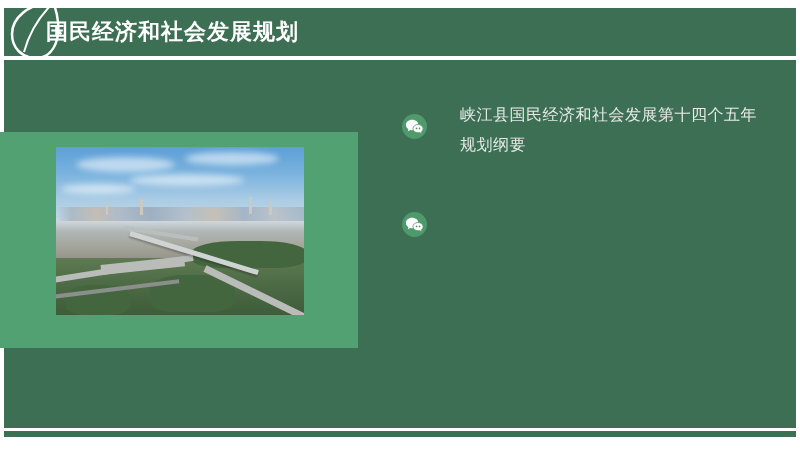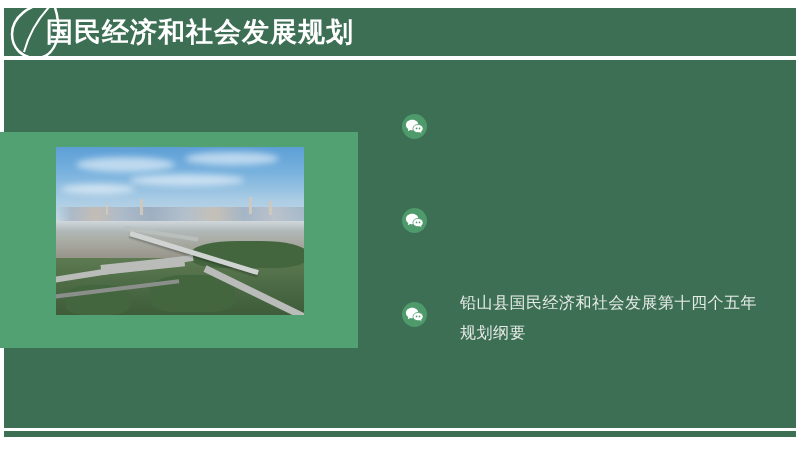--- a/index.html
+++ b/index.html
@@ -37,21 +37,21 @@
     width: 56px;
     height: 66px;
   }
 
   .header-title {
     position: absolute;
     left: 42px;
     top: 0;
     height: 48px;
     line-height: 48px;
-    font-size: 27px;
+    font-size: 22px;
     font-weight: bold;
     color: #ffffff;
     letter-spacing: 1px;
     white-space: nowrap;
   }
 
   
   .body-band {
     position: absolute;
     left: 4px;
@@ -254,38 +254,29 @@
   <div class="list">
 
     <div class="list-item">
       <svg class="bullet-icon" viewBox="0 0 32 32">
         <circle cx="16" cy="16" r="16" fill="#4e9a6b"></circle>
         <path d="M13 7.5 C8.2 7.5 5 10.6 5 14.2 C5 16.3 6.2 18.1 8.1 19.3 L7.4 22.2 L10.6 20.6 C11.4 20.8 12.2 20.9 13 20.9 C17.8 20.9 21 17.8 21 14.2 C21 10.6 17.8 7.5 13 7.5 Z" fill="#ffffff"></path>
         <path d="M20.5 13.4 C16.9 13.4 14 15.8 14 18.7 C14 21.6 16.9 24 20.5 24 C21.2 24 21.9 23.9 22.5 23.7 L25.6 25.2 L24.9 22.6 C26.2 21.6 27 20.2 27 18.7 C27 15.8 24.1 13.4 20.5 13.4 Z" fill="#ffffff" stroke="#4e9a6b" stroke-width="1"></path>
         <circle cx="18.6" cy="18.4" r="1.1" fill="#4e9a6b"></circle>
         <circle cx="22.4" cy="18.4" r="1.1" fill="#4e9a6b"></circle>
       </svg>
+      <div class="item-text">峡江县国民经济和社会发展第十四个五年规划纲要</div>
     </div>
 
     <div class="list-item">
       <svg class="bullet-icon" viewBox="0 0 32 32">
         <circle cx="16" cy="16" r="16" fill="#4e9a6b"></circle>
         <path d="M13 7.5 C8.2 7.5 5 10.6 5 14.2 C5 16.3 6.2 18.1 8.1 19.3 L7.4 22.2 L10.6 20.6 C11.4 20.8 12.2 20.9 13 20.9 C17.8 20.9 21 17.8 21 14.2 C21 10.6 17.8 7.5 13 7.5 Z" fill="#ffffff"></path>
         <path d="M20.5 13.4 C16.9 13.4 14 15.8 14 18.7 C14 21.6 16.9 24 20.5 24 C21.2 24 21.9 23.9 22.5 23.7 L25.6 25.2 L24.9 22.6 C26.2 21.6 27 20.2 27 18.7 C27 15.8 24.1 13.4 20.5 13.4 Z" fill="#ffffff" stroke="#4e9a6b" stroke-width="1"></path>
         <circle cx="18.6" cy="18.4" r="1.1" fill="#4e9a6b"></circle>
         <circle cx="22.4" cy="18.4" r="1.1" fill="#4e9a6b"></circle>
       </svg>
     </div>
 
-    <div class="list-item">
-      <svg class="bullet-icon" viewBox="0 0 32 32">
-        <circle cx="16" cy="16" r="16" fill="#4e9a6b"></circle>
-        <path d="M13 7.5 C8.2 7.5 5 10.6 5 14.2 C5 16.3 6.2 18.1 8.1 19.3 L7.4 22.2 L10.6 20.6 C11.4 20.8 12.2 20.9 13 20.9 C17.8 20.9 21 17.8 21 14.2 C21 10.6 17.8 7.5 13 7.5 Z" fill="#ffffff"></path>
-        <path d="M20.5 13.4 C16.9 13.4 14 15.8 14 18.7 C14 21.6 16.9 24 20.5 24 C21.2 24 21.9 23.9 22.5 23.7 L25.6 25.2 L24.9 22.6 C26.2 21.6 27 20.2 27 18.7 C27 15.8 24.1 13.4 20.5 13.4 Z" fill="#ffffff" stroke="#4e9a6b" stroke-width="1"></path>
-        <circle cx="18.6" cy="18.4" r="1.1" fill="#4e9a6b"></circle>
-        <circle cx="22.4" cy="18.4" r="1.1" fill="#4e9a6b"></circle>
-      </svg>
-      <div class="item-text">铅山县国民经济和社会发展第十四个五年规划纲要</div>
-    </div>
 
   </div>
 
 </div>
 
 </body></html>

